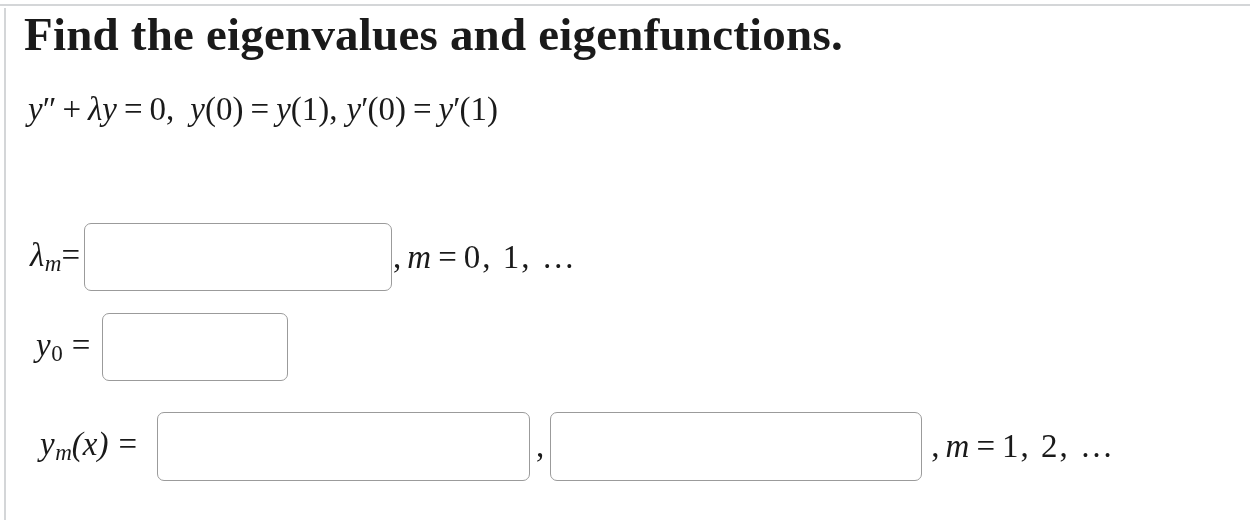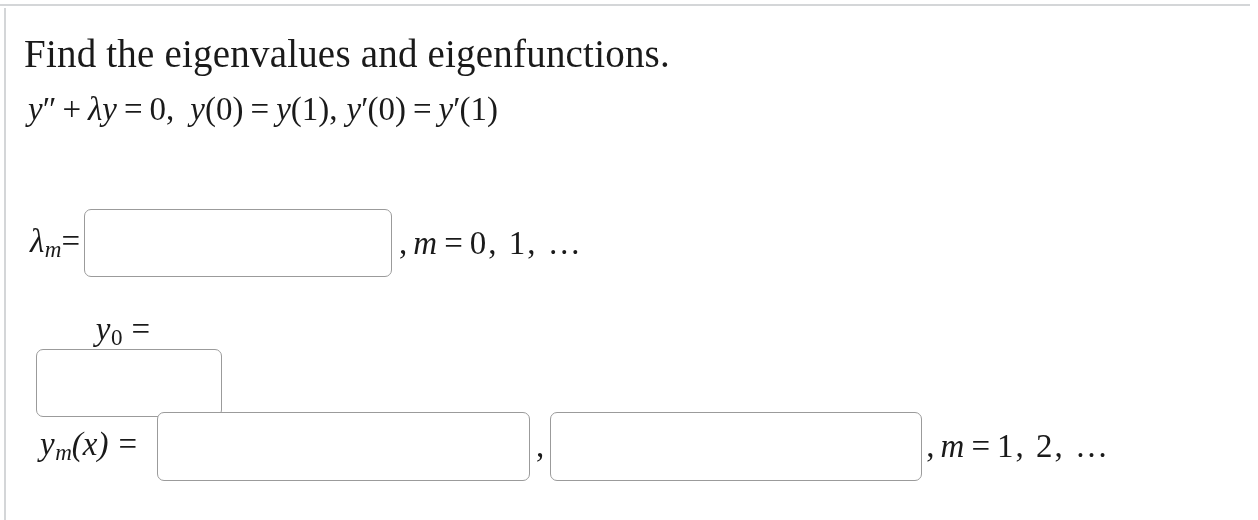--- a/index.html
+++ b/index.html
@@ -44,25 +44,26 @@
     left: 6px;
     top: 8px;
     width: 1252px;
     height: 512px;
   }
 
   
   .prompt {
     position: absolute;
     left: 18px;
-    top: 24px;
-    font-size: 39px;
+    top: 4px;
+    font-size: 47px;
     line-height: 44px;
     letter-spacing: 0.2px;
     white-space: nowrap;
+    font-weight: bold;
   }
 
   
   .mathrow {
     position: absolute;
     white-space: nowrap;
     font-size: 33px;
     line-height: 1;
   }
   .ode {
@@ -114,37 +115,37 @@
     border: 1px solid #9b9b9b;
     border-radius: 7px;
     outline: none;
     font-family: "Liberation Serif", "DejaVu Serif", serif;
     font-size: 26px;
     color: #1a1a1a;
     padding: 0 10px;
   }
 
   
-  #row-lambda { left: 24px; top: 201px; }
+  #row-lambda { left: 24px; top: 215px; }
   #row-lambda .lbl { margin-right: 4px; }
   #box-lambda { width: 308px; height: 68px; }
-  #row-lambda .tail { margin-left: 7px; }
+  #row-lambda .tail { margin-left: 1px; }
 
   
-  #row-y0 { left: 30px; top: 305px; flex-direction: column; }
+  #row-y0 { left: 30px; top: 305px; }
   #row-y0 .lbl { margin-right: 12px; }
   #box-y0 { width: 186px; height: 68px; }
 
   
   #row-ym { left: 34px; top: 404px; }
   #row-ym .lbl { margin-right: 20px; }
   #box-ym-1 { width: 373px; height: 69px; }
   #box-ym-2 { width: 372px; height: 69px; }
   #row-ym .comma-sep { font-size: 33px; padding: 0 6px; }
-  #row-ym .tail { margin-left: 4px; }
+  #row-ym .tail { margin-left: 9px; }
 </style>
 </head>
 <body>
 
 <div id="page">
 
   <div class="top-rule"></div>
   <div class="left-rule"></div>
 
   <div id="content">

